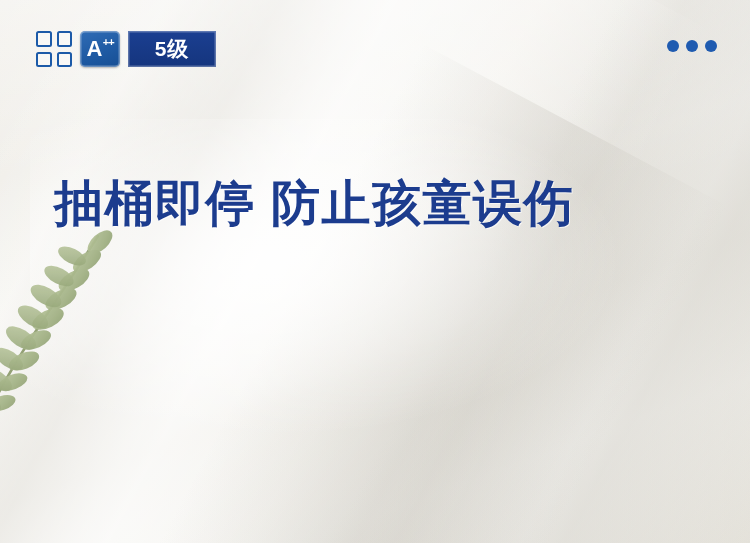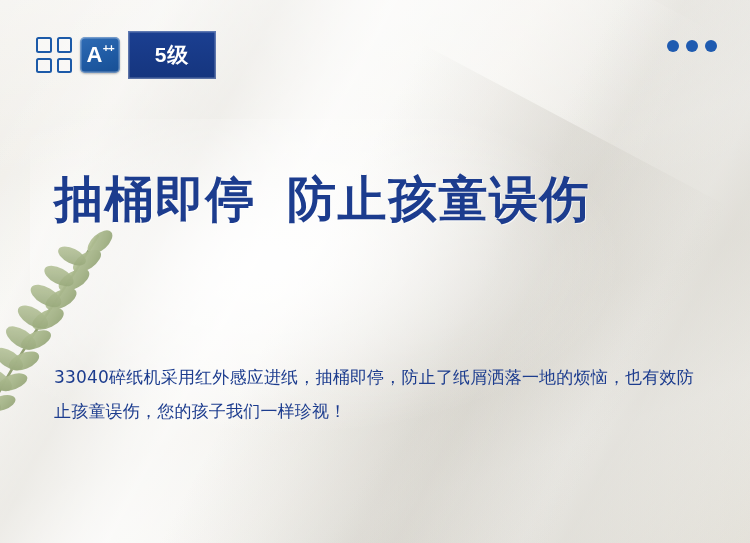--- a/index.html
+++ b/index.html
@@ -136,21 +136,21 @@
     line-height: 1;
     align-self: flex-start;
     margin-top: 6px;
     margin-left: 1px;
     letter-spacing: -1px;
   }
 
   .badge-level {
     position: relative;
     min-width: 68px;
-    height: 48px;
+    height: 36px;
     padding: 0 10px;
     background: linear-gradient(180deg, #1b3f91 0%, #15357e 100%);
     box-shadow: 0 1px 2px rgba(0,0,0,0.28), inset 0 0 0 1.5px rgba(255,255,255,0.30);
     display: flex;
     align-items: center;
     justify-content: center;
     color: #ffffff;
     font-size: 21px;
     font-weight: bold;
     letter-spacing: 1px;
@@ -186,21 +186,21 @@
     pointer-events: none;
   }
 
   
   .headline {
     position: absolute;
     left: 54px;
     top: 168px;
     z-index: 4;
     color: #1c3c8e;
-    font-family: Liberation Mono, monospace;
+    font-family: Liberation Sans, sans-serif;
     font-weight: bold;
     font-size: 49px;
     line-height: 71px;
     letter-spacing: 1.5px;
     text-shadow: 1px 1px 0 rgba(255,255,255,0.65);
     white-space: nowrap;
   }
   .headline .line2 {
     display: block;
   }
@@ -284,15 +284,14 @@
       <ellipse cx="23" cy="131" rx="16" ry="8" transform="rotate(34 23 131)"></ellipse>
       <ellipse cx="12" cy="152" rx="16" ry="8" transform="rotate(35 12 152)"></ellipse>
       <ellipse cx="2" cy="173" rx="15" ry="7.5" transform="rotate(36 2 173)"></ellipse>
     </g>
   </svg>
 
   <div class="headline">
     <span class="line1">抽桶即停 防止孩童误伤</span>
   </div>
 
-  <p class="body-copy">33040碎纸机采用红外感应进纸，抽桶即停，防止了纸屑洒落一地的烦恼，也有效防止孩童误伤，您的孩子我们一样珍视！</p>
 
 </div>
 
 </body></html>

